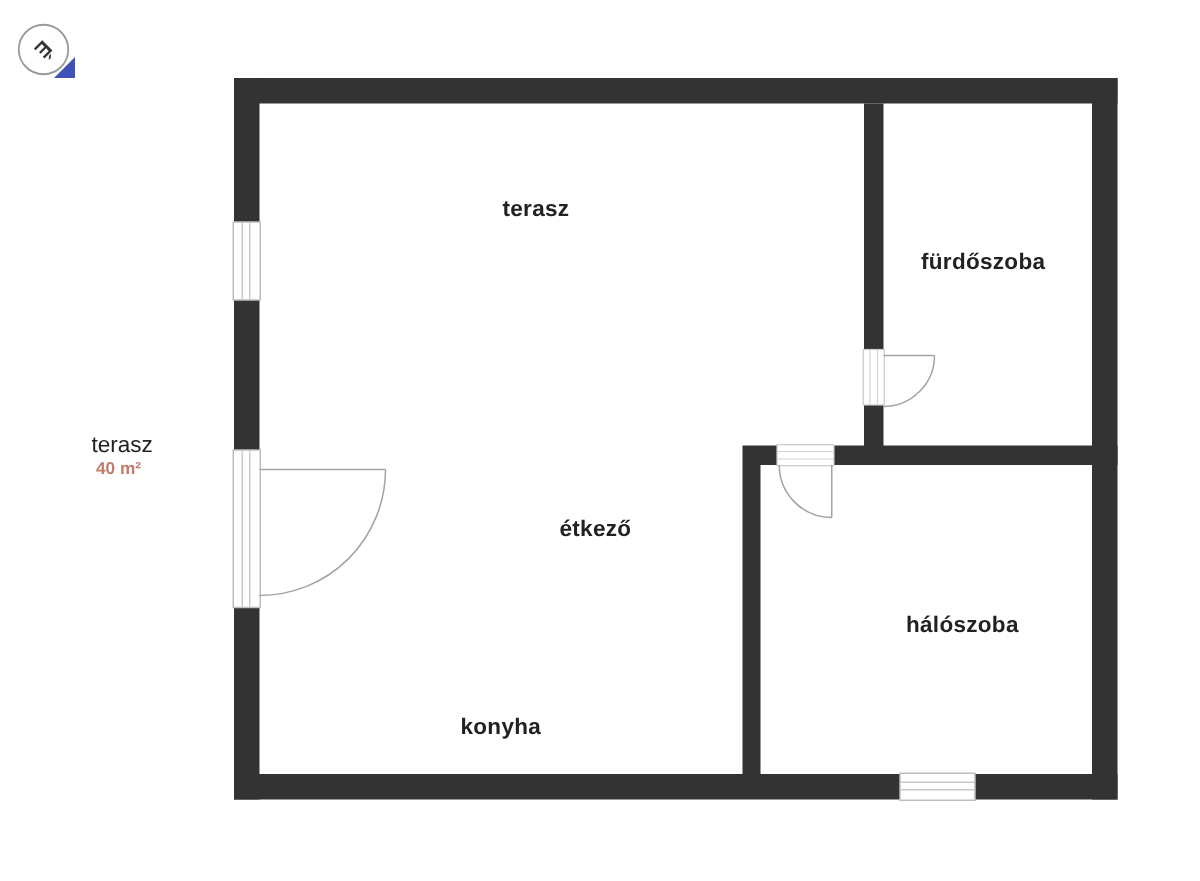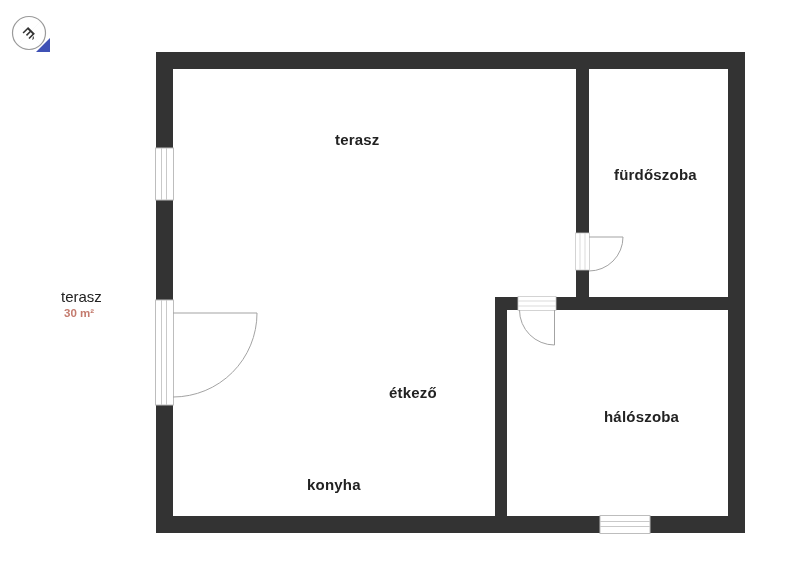--- a/index.html
+++ b/index.html
@@ -22,21 +22,21 @@
   .compass{position:absolute;left:5px;top:9px;width:50px;height:50px;}
   .watermark{
     position:absolute;left:358px;top:238px;width:80px;
     display:flex;flex-direction:column;align-items:center;color:#c5c5c5;
   }
   .wm-initials{margin-top:4px;}
   .wm-line1{font-size:12.5px;font-weight:500;letter-spacing:1.8px;color:#c9c9c9;margin-top:7px;white-space:nowrap;}
   .wm-line2{font-size:11.5px;font-weight:500;letter-spacing:1.6px;color:#cbcbcb;margin-top:4px;white-space:nowrap;}
   .lbl-nappali{left:335px;top:131px;}
   .lbl-furdoszoba{left:614px;top:166px;text-align:right;}
-  .lbl-etkezo{left:389px;top:344px;margin-top:40px;}
+  .lbl-etkezo{left:373px;top:344px;}
   .lbl-haloszoba{left:580px;top:408px;margin-left:24px;}
   .lbl-konyha{left:307px;top:476px;}
 </style>
 </head>
 <body>
 
 <div class="stage">
 
   <div class="compass">
     <svg width="50" height="50" viewBox="0 0 50 50">
@@ -113,15 +113,15 @@
   </svg>
 
 
   <div class="room-label lbl-nappali">terasz</div>
   <div class="room-label lbl-furdoszoba">fürdőszoba</div>
   <div class="room-label lbl-etkezo">étkező</div>
   <div class="room-label lbl-haloszoba">hálószoba</div>
   <div class="room-label lbl-konyha">konyha</div>
 
   <div class="terrace-label">terasz</div>
-  <div class="terrace-area">30 m²</div>
+  <div class="terrace-area">40 m²</div>
 
 </div>
 
 </body></html>

